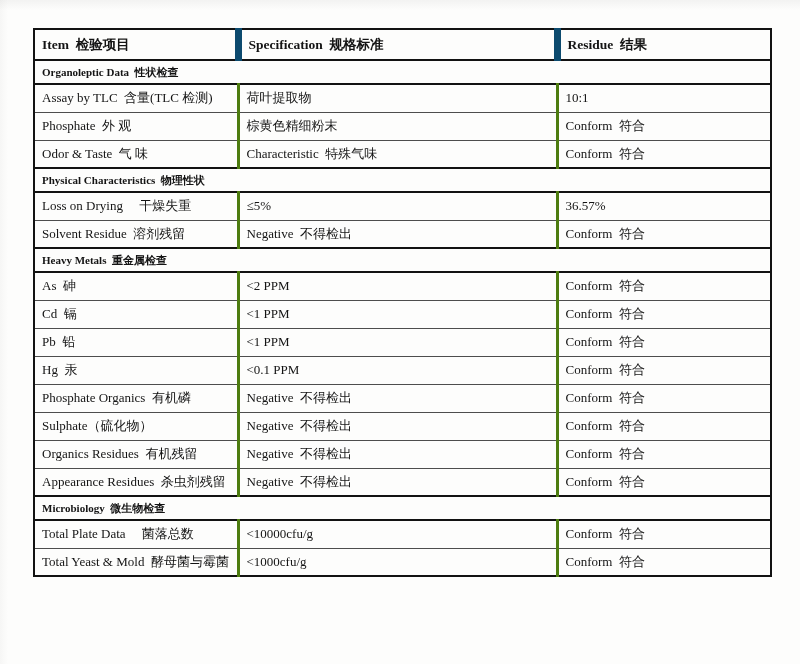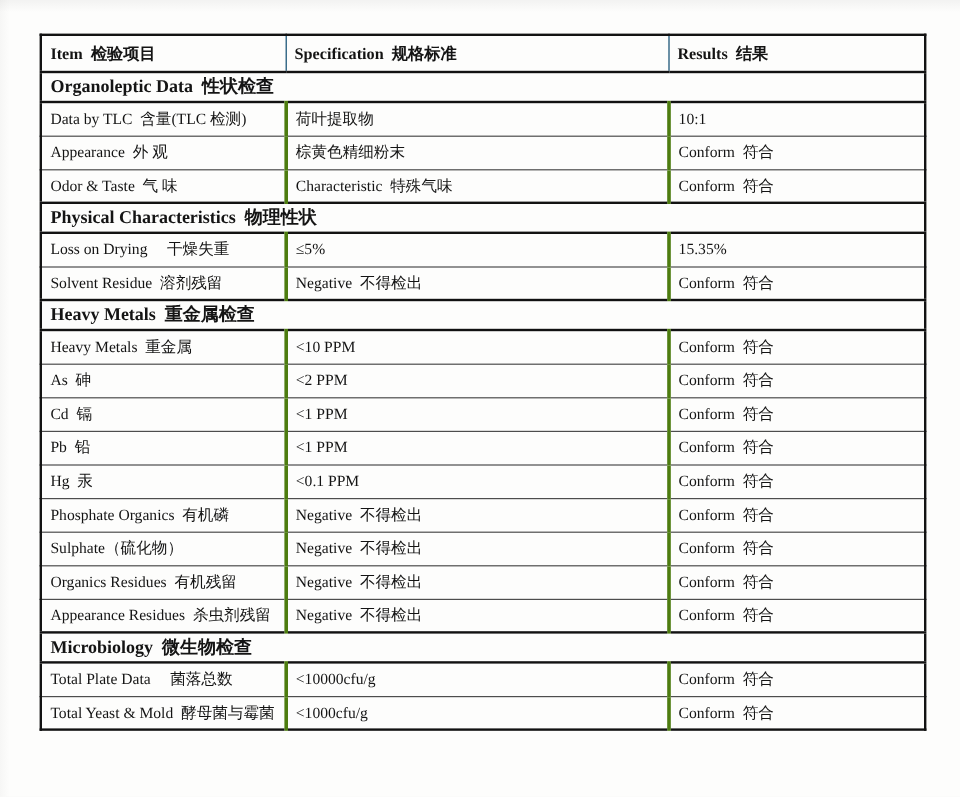--- a/index.html
+++ b/index.html
@@ -43,24 +43,24 @@
     vertical-align: middle;
     overflow: hidden;
   }
   thead th {
     text-align: left;
     font-weight: bold;
     font-size: 13.5px;
     height: 31px;
     border-bottom: 2px solid #121212;
   }
-  thead th + th { border-left: 1px solid #0c4a6e; }
+  thead th + th { border-left: 7px solid #0c4a6e; }
   tr.section-row td {
     font-weight: bold;
-    font-size: 15px;
+    font-size: 11px;
     height: 24px;
     border-top: 2px solid #121212;
     border-bottom: 2px solid #121212;
   }
   tr.data-row td {
     font-size: 13px;
     height: 28px;
     border-bottom: 1px solid #4d4d4d;
   }
   tr.data-row td + td { border-left: 3px solid #4d7c0f; }
@@ -73,62 +73,57 @@
   <table class="coa">
     <colgroup>
       <col class="c0">
         <col class="c1">
         <col class="c2">
     </colgroup>
     <thead>
       <tr>
         <th>Item  检验项目</th>
         <th>Specification  规格标准</th>
-        <th>Results  结果</th>
+        <th>Residue  结果</th>
       </tr>
     </thead>
     <tbody>
         <tr class="section-row">
           <td colspan="3">Organoleptic Data  性状检查</td>
         </tr>
         <tr class="data-row">
-          <td>Data by TLC  含量(TLC 检测)</td>
+          <td>Assay by TLC  含量(TLC 检测)</td>
           <td>荷叶提取物</td>
           <td>10:1</td>
         </tr>
         <tr class="data-row">
-          <td>Appearance  外 观</td>
+          <td>Phosphate  外 观</td>
           <td>棕黄色精细粉末</td>
           <td>Conform  符合</td>
         </tr>
         <tr class="data-row">
           <td>Odor &amp; Taste  气 味</td>
           <td>Characteristic  特殊气味</td>
           <td>Conform  符合</td>
         </tr>
         <tr class="section-row">
           <td colspan="3">Physical Characteristics  物理性状</td>
         </tr>
         <tr class="data-row">
           <td>Loss on Drying     干燥失重</td>
           <td>≤5%</td>
-          <td>15.35%</td>
+          <td>36.57%</td>
         </tr>
         <tr class="data-row">
           <td>Solvent Residue  溶剂残留</td>
           <td>Negative  不得检出</td>
           <td>Conform  符合</td>
         </tr>
         <tr class="section-row">
           <td colspan="3">Heavy Metals  重金属检查</td>
-        </tr>
-        <tr class="data-row">
-          <td>Heavy Metals  重金属</td>
-          <td>&lt;10 PPM</td>
-          <td>Conform  符合</td>
         </tr>
         <tr class="data-row">
           <td>As  砷</td>
           <td>&lt;2 PPM</td>
           <td>Conform  符合</td>
         </tr>
         <tr class="data-row">
           <td>Cd  镉</td>
           <td>&lt;1 PPM</td>
           <td>Conform  符合</td>

